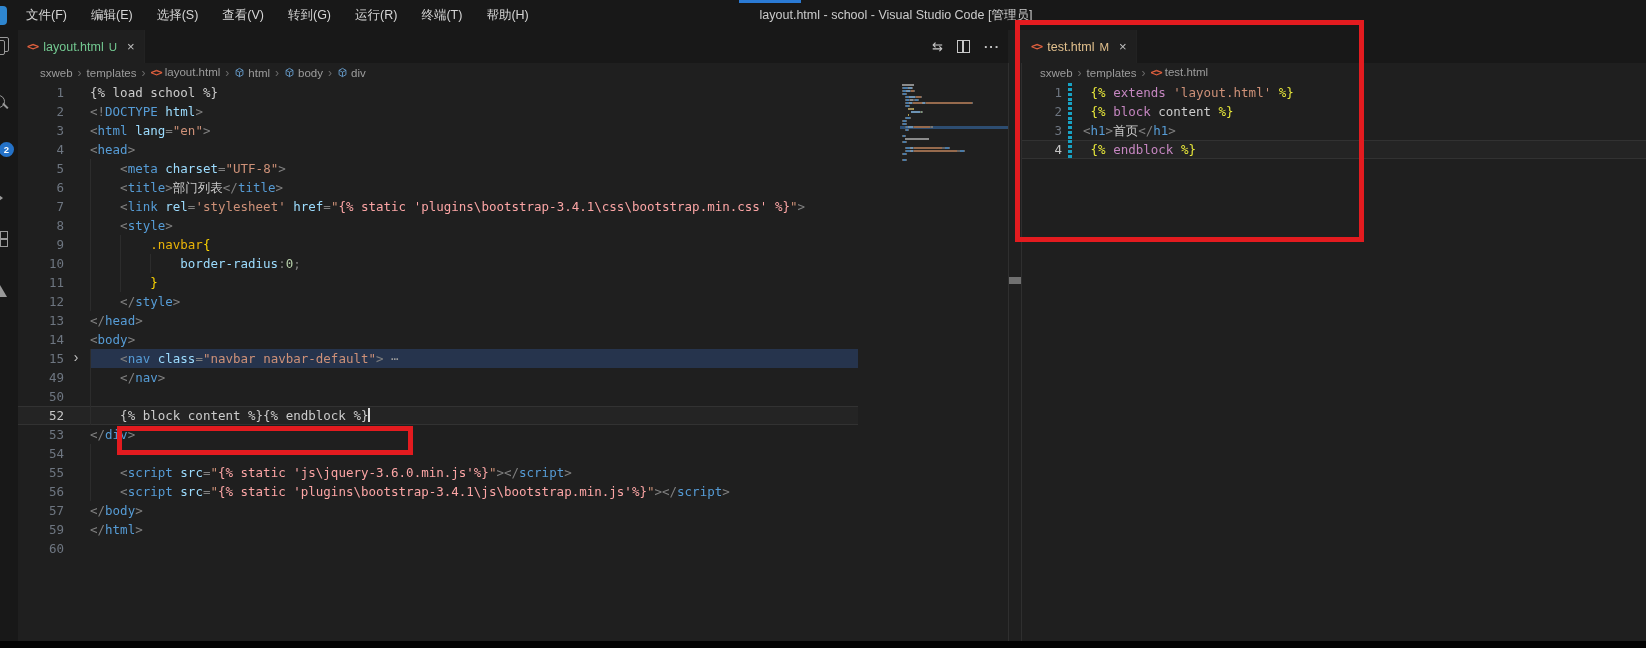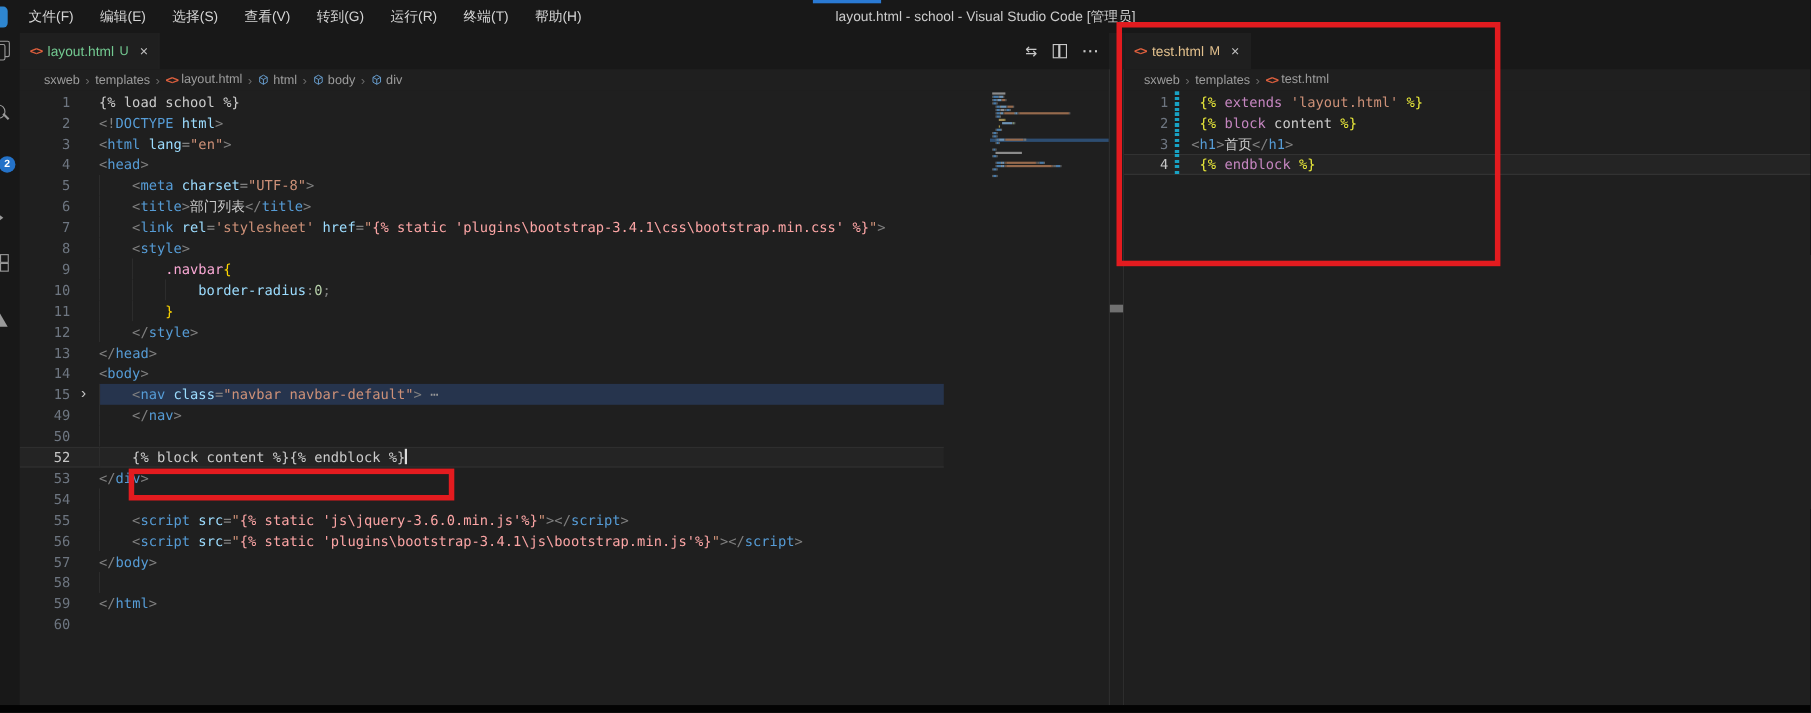--- a/index.html
+++ b/index.html
@@ -57,21 +57,21 @@
   .code{position:absolute;top:0;bottom:0;white-space:pre;font:12.5px/19px "DejaVu Sans Mono",monospace;color:#ccc;}
   #gL .code{left:72px;right:0;} #gR .code{left:61px;right:0;}
   .guide{position:absolute;top:0;bottom:0;width:1px;background:#2c2c2c;}
   .mstripe{position:absolute;left:46px;top:0;bottom:0;width:4px;
            background:repeating-linear-gradient(180deg,#18a2c4 0 3px,rgba(0,0,0,0) 3px 5px);}
   .crow.hl-nav .code{background:#26344d;}
   .crow.hl-cur{background:#242424;box-shadow:inset 0 1px 0 #323232,inset 0 -1px 0 #323232;}
   .caret{display:inline-block;width:2px;height:14px;background:#dcdcdc;vertical-align:-2px;}
   .c-fg{color:#cccccc}.c-pun{color:#808080}.c-tag{color:#569cd6}.c-attr{color:#9cdcfe}
   .c-str{color:#ce9178}.c-lnk{color:#fca5a5;}.c-num{color:#b5cea8}
-  .c-sel{color:#f9a8d4}.c-br{color:#ffd700}.c-djb{color:#e8e83a}.c-djk{color:#c586c0}.c-dots{color:#9a9a9a}
+  .c-sel{color:#eab308}.c-br{color:#ffd700}.c-djb{color:#e8e83a}.c-djk{color:#c586c0}.c-dots{color:#9a9a9a}
   
   #minimap{position:absolute;right:0;top:2px;width:108px;height:86px;}
   .mrow{position:absolute;left:0;right:0;height:3px;}
   .mrow.hl{background:#2d4d71;}
   .mbar{position:absolute;height:2px;top:0;}
   
   .vline{position:absolute;top:63px;bottom:7px;width:1px;background:#2f2f2f;}
   .sash-thumb{position:absolute;left:1009px;top:277px;width:12px;height:7px;background:#707070;}
   .bottomstrip{position:absolute;left:0;top:641px;width:100%;height:7px;background:#030303;}
   
@@ -262,24 +262,20 @@
           </div>
           <div class="crow">
             <span class="lnum">56</span>
             <div class="code"><span class="guide" style="left: 0ch;"></span><span class="c-fg">    </span><span class="c-pun">&lt;</span><span class="c-tag">script</span><span class="c-fg"> </span><span class="c-attr">src</span><span class="c-pun">=</span><span class="c-str">"</span><span class="c-lnk">{% static 'plugins\bootstrap-3.4.1\js\bootstrap.min.js'%}</span><span class="c-str">"</span><span class="c-pun">&gt;</span><span class="c-pun">&lt;/</span><span class="c-tag">script</span><span class="c-pun">&gt;</span></div>
           </div>
           <div class="crow">
             <span class="lnum">57</span>
             <div class="code"><span class="c-pun">&lt;/</span><span class="c-tag">body</span><span class="c-pun">&gt;</span></div>
           </div>
           <div class="crow">
-            <span class="lnum">58</span>
-            <div class="code"><span class="guide" style="left: 0ch;"></span></div>
-          </div>
-          <div class="crow">
             <span class="lnum">59</span>
             <div class="code"><span class="c-pun">&lt;/</span><span class="c-tag">html</span><span class="c-pun">&gt;</span></div>
           </div>
           <div class="crow">
             <span class="lnum">60</span>
             <div class="code"></div>
           </div>
         </div>
       <div id="minimap">
           <div class="mrow" style="top: 0px;">

